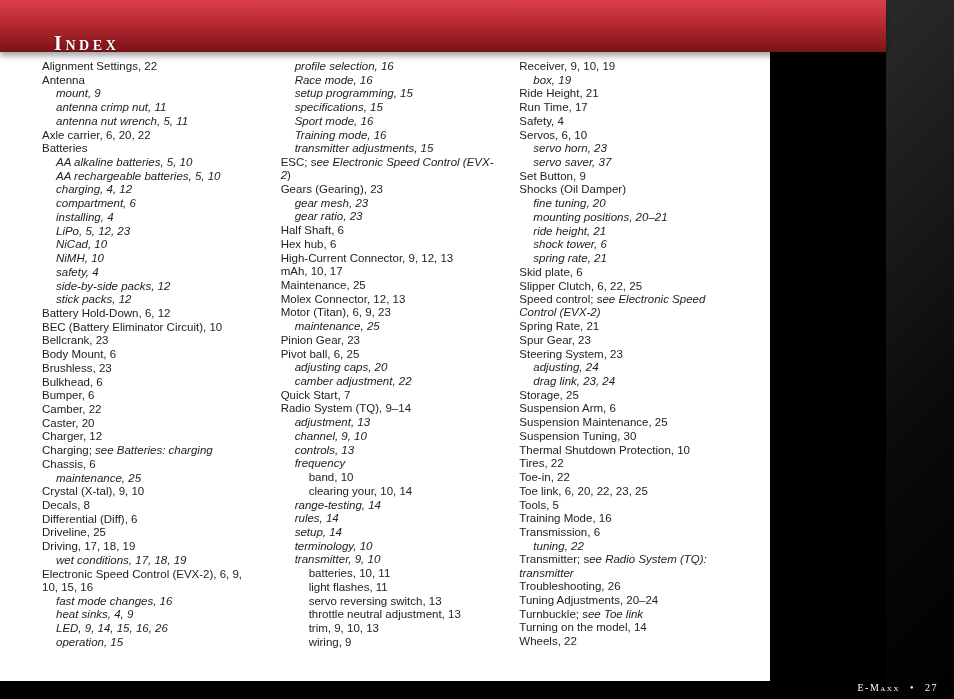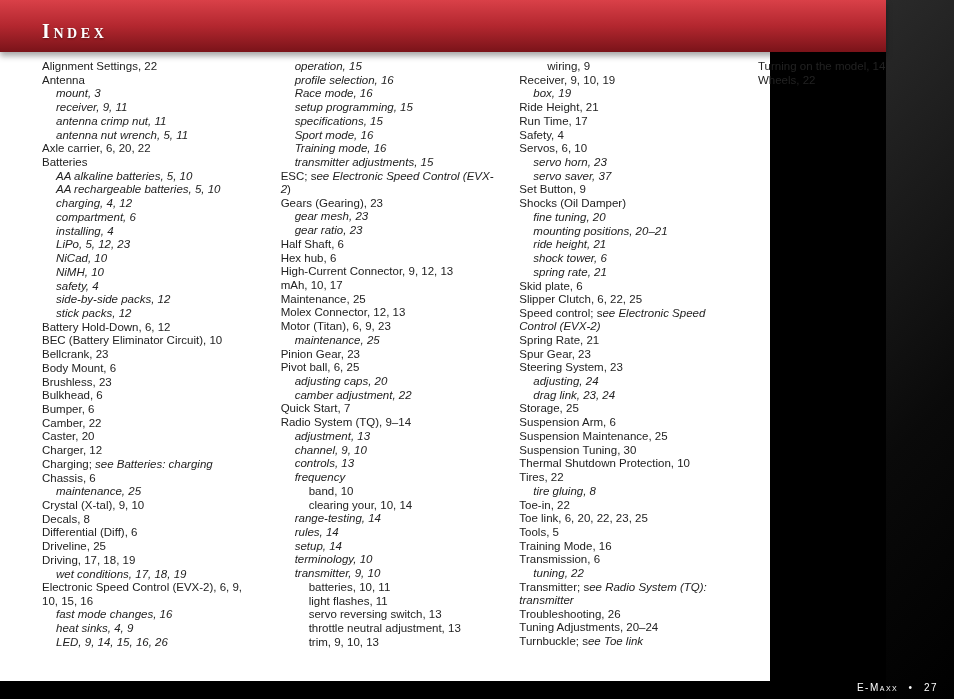--- a/index.html
+++ b/index.html
@@ -21,21 +21,21 @@
     background:linear-gradient(to bottom,#d94048 0%,#b3272f 50%,#7a1319 100%);
     box-shadow:0 4px 6px rgba(0,0,0,0.35);
     z-index:2;
   }
   .top-bar .title{
     color:#fff;
     font-family:"Trajan Pro","Times New Roman",serif;
     letter-spacing:0.18em;
     font-variant:small-caps;
     font-size:20px;
-    margin:0;padding:20px 0 0 42px;
+    margin:12px;padding:20px 0 0 42px;
     text-shadow:0 1px 2px rgba(0,0,0,0.4);
   }
   .page{
     position:absolute;left:0;top:0;width:770px;height:681px;
     background:#fff;
     box-sizing:border-box;
     padding:60px 32px 18px 42px;
   }
   .cols{
     column-count:3;
@@ -45,38 +45,37 @@
   }
   .entry{break-inside:avoid-column;line-height:1.15;margin-bottom:0.5px}
   .main{}
   .sub{font-style:italic;padding-left:14px}
   .sub2{padding-left:28px}
   .xref{font-style:normal}
   .xref .see{font-style:italic}
   .footer{
     position:absolute;right:16px;bottom:6px;
     color:#fff;
-    font-family:Liberation Sans, sans-serif;
+    font-family:Liberation Serif, serif;
     font-variant:small-caps;
     letter-spacing:0.15em;
     font-size:10px;
   }
   .footer .dot{margin:0 6px}
 </style>
 </head>
 <body>
 
 <div class="right-band"></div>
 
 <div class="page">
   <div class="cols" id="index-cols">
       <div class="entry main">Alignment Settings, 22</div>
       <div class="entry main">Antenna</div>
-      <div class="entry sub">mount, 3</div>
-      <div class="entry sub">receiver, 9, 11</div>
+      <div class="entry sub">mount, 9</div>
       <div class="entry sub">antenna crimp nut, 11</div>
       <div class="entry sub">antenna nut wrench, 5, 11</div>
       <div class="entry main">Axle carrier, 6, 20, 22</div>
       <div class="entry main">Batteries</div>
       <div class="entry sub">AA alkaline batteries, 5, 10</div>
       <div class="entry sub">AA rechargeable batteries, 5, 10</div>
       <div class="entry sub">charging, 4, 12</div>
       <div class="entry sub">compartment, 6</div>
       <div class="entry sub">installing, 4</div>
       <div class="entry sub">LiPo, 5, 12, 23</div>
@@ -173,21 +172,20 @@
       <div class="entry main">Spur Gear, 23</div>
       <div class="entry main">Steering System, 23</div>
       <div class="entry sub">adjusting, 24</div>
       <div class="entry sub">drag link, 23, 24</div>
       <div class="entry main">Storage, 25</div>
       <div class="entry main">Suspension Arm, 6</div>
       <div class="entry main">Suspension Maintenance, 25</div>
       <div class="entry main">Suspension Tuning, 30</div>
       <div class="entry main">Thermal Shutdown Protection, 10</div>
       <div class="entry main">Tires, 22</div>
-      <div class="entry sub">tire gluing, 8</div>
       <div class="entry main">Toe-in, 22</div>
       <div class="entry main">Toe link, 6, 20, 22, 23, 25</div>
       <div class="entry main">Tools, 5</div>
       <div class="entry main">Training Mode, 16</div>
       <div class="entry main">Transmission, 6</div>
       <div class="entry sub">tuning, 22</div>
       <div class="entry main xref"><span>Transmitter; s</span><span class="see">ee Radio System (TQ): transmitter</span></div>
       <div class="entry main">Troubleshooting, 26</div>
       <div class="entry main">Tuning Adjustments, 20–24</div>
       <div class="entry main xref"><span>Turnbuckle; s</span><span class="see">ee Toe link</span></div>

